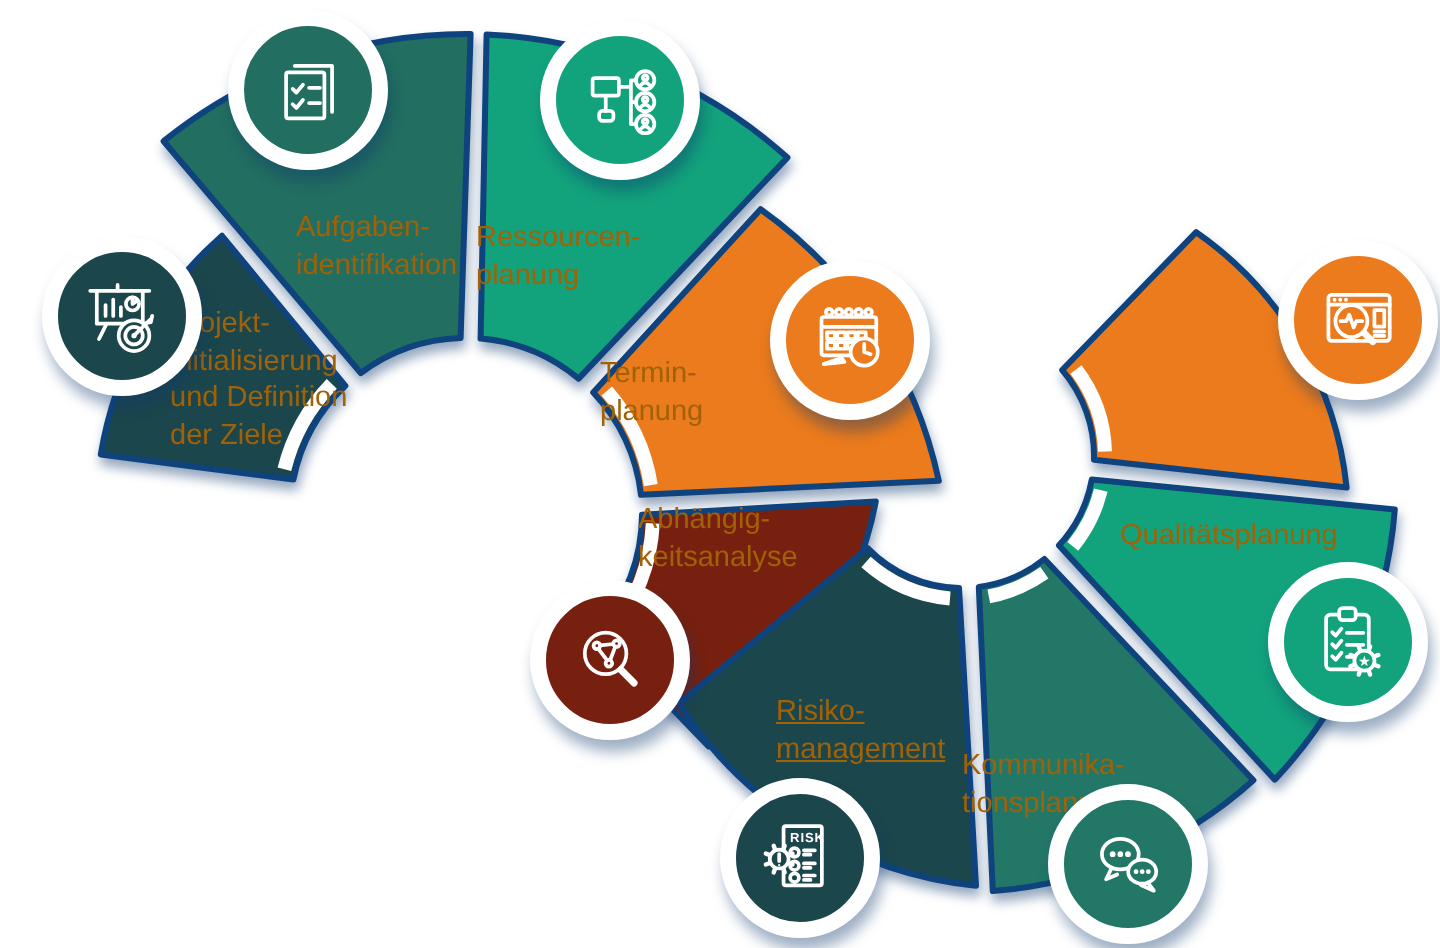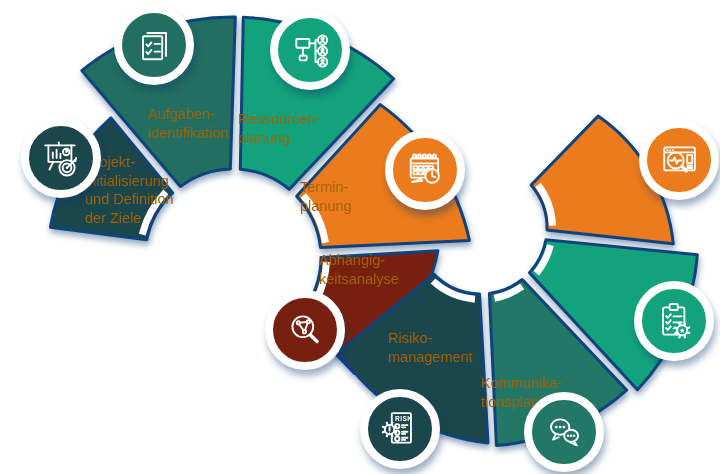--- a/index.html
+++ b/index.html
@@ -125,21 +125,21 @@
         <g transform="scale(0.952)" fill="none" stroke="#fff" stroke-width="1.7" stroke-linecap="round" stroke-linejoin="round">
     <circle cx="19" cy="18" r="9.5"></circle>
     <circle cx="15" cy="14.5" r="1.5"></circle>
           <circle cx="24" cy="13.5" r="1.5"></circle>
           <circle cx="20.5" cy="22.5" r="1.5"></circle>
     <path d="M16.5 14.3l6-0.6M15.7 15.9l4 5.3M23.4 15l-2.3 6"></path>
     <path d="M26 25.5l6 6" stroke-width="3.2"></path>
         </g>
       </svg>
     </div>
-    <div class="seg-label" style="left: 388px; top: 329px;">Risiko-
+    <div class="seg-label" style="left: 388px; top: 347px; text-decoration: underline;">Risiko-
 management</div>
     <div class="badge" style="left: 360px; top: 389px; background: rgb(27, 70, 75);">
       <svg viewBox="0 0 40 40" width="46" height="46">
         <g transform="scale(0.952)" fill="none" stroke="#fff" stroke-width="1.7" stroke-linecap="round" stroke-linejoin="round">
     <rect x="13.5" y="6.5" width="17.5" height="27" rx="1"></rect>
     <text x="16.5" y="13.8" font-size="6" font-weight="bold" fill="#fff" stroke="none" font-family="'Liberation Sans',sans-serif" letter-spacing="0.4">RISK</text>
     <circle cx="18.5" cy="18.5" r="2"></circle>
           <path d="M22.8 17.5h5M22.8 19.5h3"></path>
     <circle cx="18.5" cy="24.5" r="2"></circle>
           <path d="M22.8 23.5h5M22.8 25.5h3"></path>
@@ -163,20 +163,21 @@
     <circle cx="17.5" cy="16.5" r="1.3" fill="#fff" stroke="none"></circle>
     <circle cx="21" cy="16.5" r="1.3" fill="#fff" stroke="none"></circle>
     <ellipse cx="27.5" cy="24.5" rx="6.4" ry="5.5" fill="#237767"></ellipse>
     <path d="M30 29.4l2.8 3.8-5.9-2.6"></path>
     <circle cx="24.7" cy="24.5" r="1.1" fill="#fff" stroke="none"></circle>
     <circle cx="27.5" cy="24.5" r="1.1" fill="#fff" stroke="none"></circle>
     <circle cx="30.3" cy="24.5" r="1.1" fill="#fff" stroke="none"></circle>
         </g>
       </svg>
     </div>
+    <div class="seg-label" style="left: 560px; top: 259px;">Qualitätsplanung</div>
     <div class="badge" style="left: 634px; top: 281px; background: rgb(18, 163, 124);">
       <svg viewBox="0 0 40 40" width="46" height="46">
         <g transform="scale(0.952)" fill="none" stroke="#fff" stroke-width="1.7" stroke-linecap="round" stroke-linejoin="round">
     <rect x="11" y="8.5" width="19.5" height="25" rx="2"></rect>
     <rect x="17" y="5.5" width="7.5" height="5.5" rx="1.5" fill="#12A37C"></rect>
     <path d="M13.8 16.5l1.6 1.6 2.6-3.2"></path>
           <path d="M20.5 16.8h7.5"></path>
     <path d="M13.8 22l1.6 1.6 2.6-3.2"></path>
           <path d="M20.5 22.3h7.5"></path>
     <path d="M13.8 27.5l1.6 1.6 2.6-3.2"></path>

